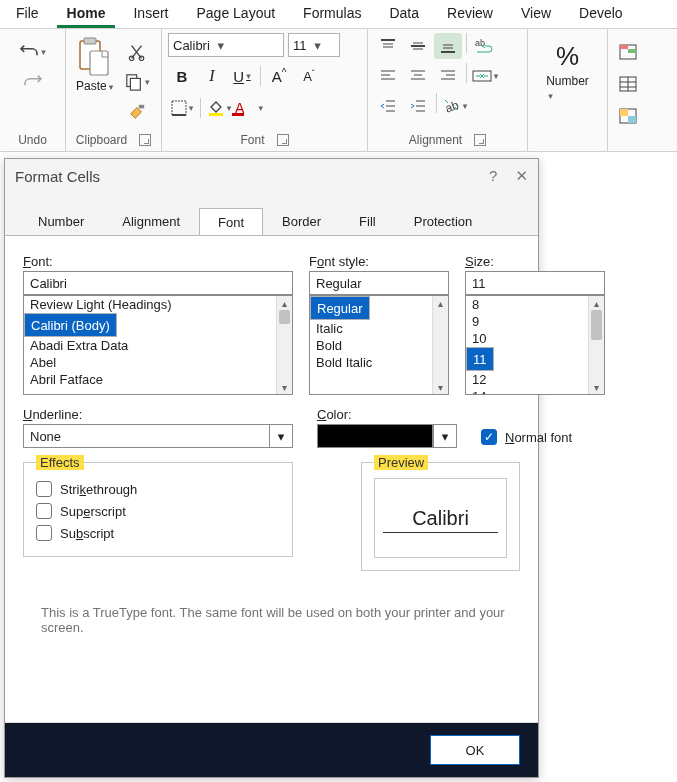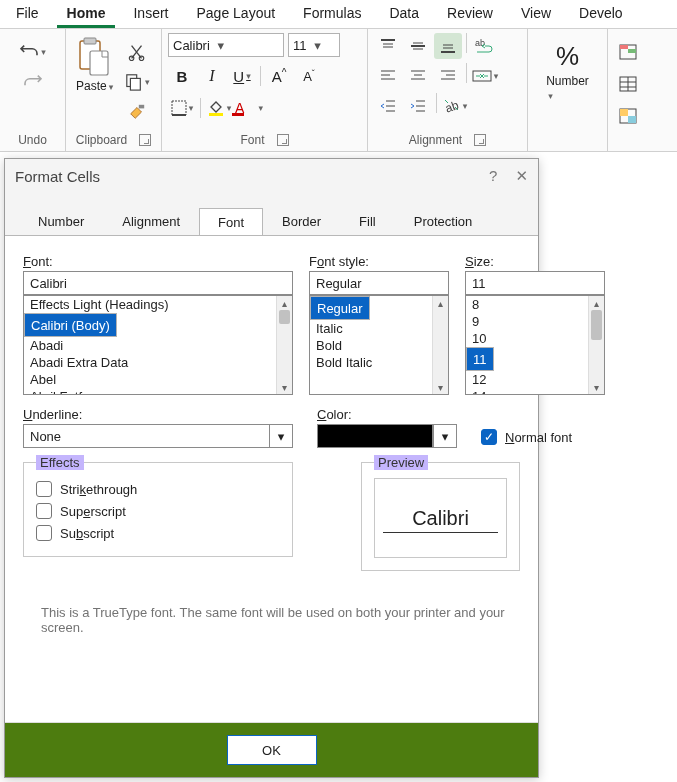--- a/index.html
+++ b/index.html
@@ -104,28 +104,28 @@
   .scroll-arrow{position:absolute;left:0;right:0;height:14px;display:flex;align-items:center;justify-content:center;color:#666;font-size:10px;}
   .cols{display:flex; gap:16px;}
   .col1{flex:0 0 270px;}
   .col2{flex:0 0 140px;}
   .col3{flex:0 0 140px;}
   .combo{display:flex;}
   .combo .txt{flex:1; border-right:none;}
   .combo .dd{width:24px;border:1px solid #8a8a8a;display:flex;align-items:center;justify-content:center;background:#fff;cursor:pointer;}
   .color-swatch{flex:1;background:#000;border:1px solid #8a8a8a;height:24px;}
   .fieldset{border:1px solid #c8c8c8; padding:10px 12px 12px 12px; margin-top:14px;}
-  .fieldset .legend{position:relative; top:-18px; background:#c4b5fd; display:inline-block; padding:0 4px; font-size:13px; color:#333;}
+  .fieldset .legend{position:relative; top:-18px; background:#fde047; display:inline-block; padding:0 4px; font-size:13px; color:#333;}
   .fieldset-inner{margin-top:-10px;}
   .chk{display:flex; align-items:center; gap:8px; font-size:13px; padding:3px 0; cursor:pointer;}
   .chkbox{width:16px;height:16px;border:1px solid #767676;border-radius:3px;background:#fff;display:flex;align-items:center;justify-content:center;}
   .chkbox.checked{background:#0a64c4;border-color:#0a64c4;color:#fff;font-size:12px;}
   .preview-box{border:1px solid #c8c8c8;height:80px;display:flex;align-items:center;justify-content:center;font-size:20px;position:relative;}
   .preview-line{position:absolute;bottom:24px;height:1px;background:#333;}
-  .buttons{display:flex; gap:20px; justify-content:center; padding:12px 18px; background:#4d7c0f; border-top:1px solid #ddd;}
+  .buttons{display:flex; gap:20px; justify-content:flex-end; padding:12px 18px; background:#0f172a; border-top:1px solid #ddd;}
   .btn{min-width:90px;height:30px;border:1px solid #8a8a8a;background:#fff;display:flex;align-items:center;justify-content:center;font-size:13px;cursor:pointer;}
   .btn.primary{border:1.5px solid #0a64c4;}
   .note{position:absolute; left:18px; bottom:12px; font-size:13px; color:#737373;}
   .row2{display:flex; gap:24px; margin-top:12px;}
 </style>
 </head>
 <body>
 
 <div class="ribbon-tabs">
   <div class="ribbon-tab">File</div>
@@ -413,21 +413,21 @@
 
   <div class="dlg-body">
     <div class="cols">
 
       <div class="col1">
         <span class="lbl"><span class="underline">F</span><span>ont:</span></span>
         <div class="txt">
             <span>Calibri</span>
           </div>
         <div class="listbox" id="font-list">
-          <div class="item">Effects Light (Headings)</div><div class="item sel">Calibri (Body)</div><div class="item">Abadi</div><div class="item">Abadi Extra Data</div><div class="item">Abel</div><div class="item">Abril Fatface</div><div class="scroll-track">
+          <div class="item">Review Light (Headings)</div><div class="item sel">Calibri (Body)</div><div class="item">Abadi Extra Data</div><div class="item">Abel</div><div class="item">Abril Fatface</div><div class="scroll-track">
               <div class="scroll-arrow" style="top:0;">▴</div>
               <div class="scroll-thumb" style="top:14px;height:14px;"></div>
               <div class="scroll-arrow" style="bottom:0;">▾</div>
             </div>
         </div>
       </div>
 
       <div class="col2">
         <span class="lbl"><span>F</span><span class="underline">o</span><span>nt style:</span></span>
         <div class="txt">

